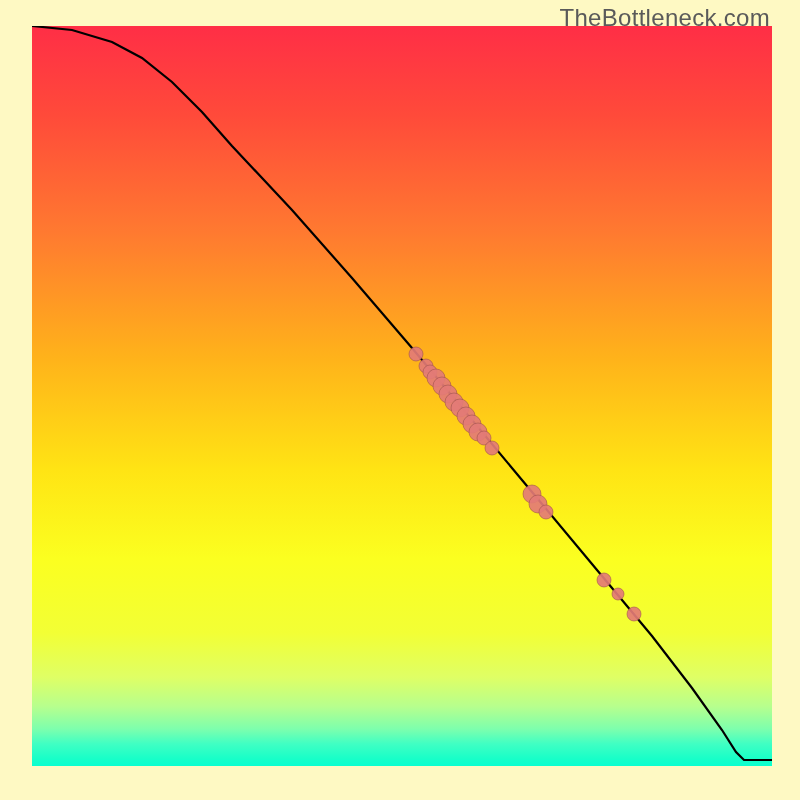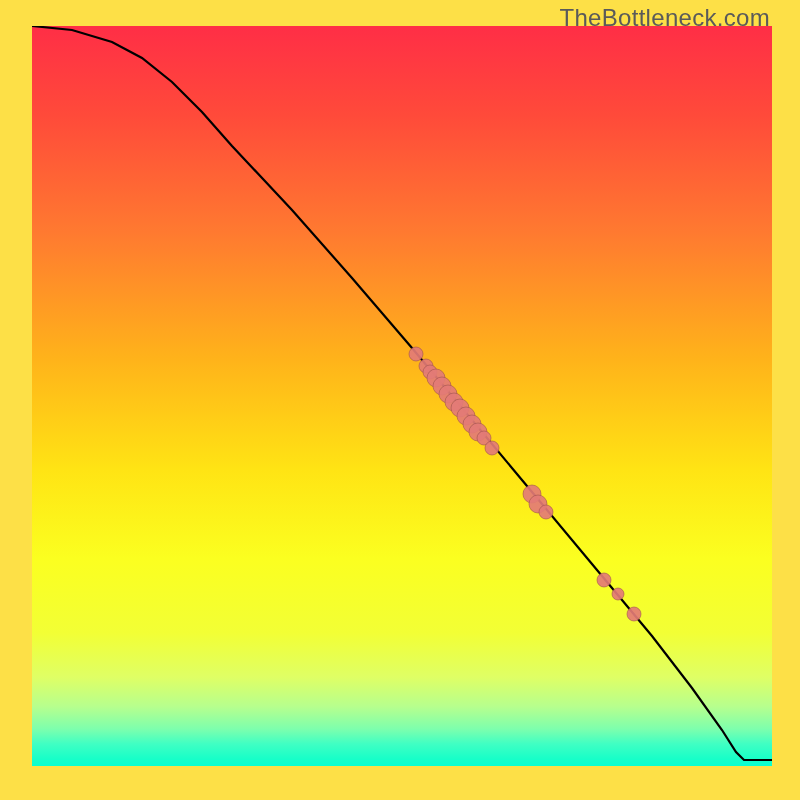--- a/index.html
+++ b/index.html
@@ -8,21 +8,21 @@
     width: 800px;
     height: 800px;
     background: #000;
     overflow: hidden;
     font-family: Arial, Helvetica, sans-serif;
   }
   .frame {
     position: relative;
     width: 800px;
     height: 800px;
-    background: #fde047;
+    background: #fef9c3;
   }
   .plot-area {
     position: absolute;
     left: 32px;
     top: 26px;
     width: 740px;
     height: 740px;
     background: linear-gradient(
       to bottom,
       #ff2e46 0%,

